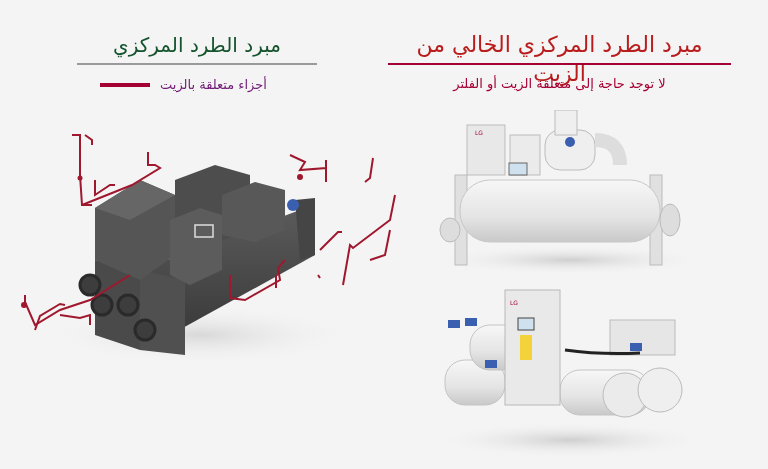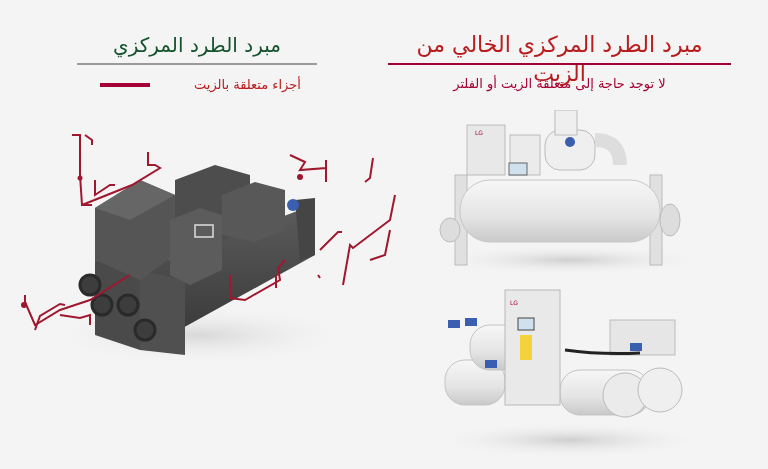--- a/index.html
+++ b/index.html
@@ -19,21 +19,21 @@
     left:388px; top:76px; width:343px; text-align:center;
     color:#a50034; font-size:13px; direction:rtl;
   }
   .title-left {
     left:77px; top:30px; width:240px; text-align:center;
     color:#14532d; font-size:20px; direction:rtl; line-height:30px;
   }
   .rule-left { left:77px; top:63px; width:240px; height:2px; background:#9a9a9a; }
   .legend { left:100px; top:77px; display:flex; align-items:center; direction:ltr; }
   .legend-bar { width:50px; height:4px; background:#a50034; margin-right:10px; }
-  .legend-text { color:#b91c1c; font-size:13px; direction:rtl;margin-left:34px; }
+  .legend-text { color:#701a75; font-size:13px; direction:rtl; }
 
   
   .machine { position:absolute; }
   .m-dark { left:0; top:120px; width:400px; height:330px; }
   .m-top { left:420px; top:110px; width:300px; height:170px; }
   .m-bottom { left:420px; top:285px; width:300px; height:180px; }
 </style>
 </head>
 <body>
 

